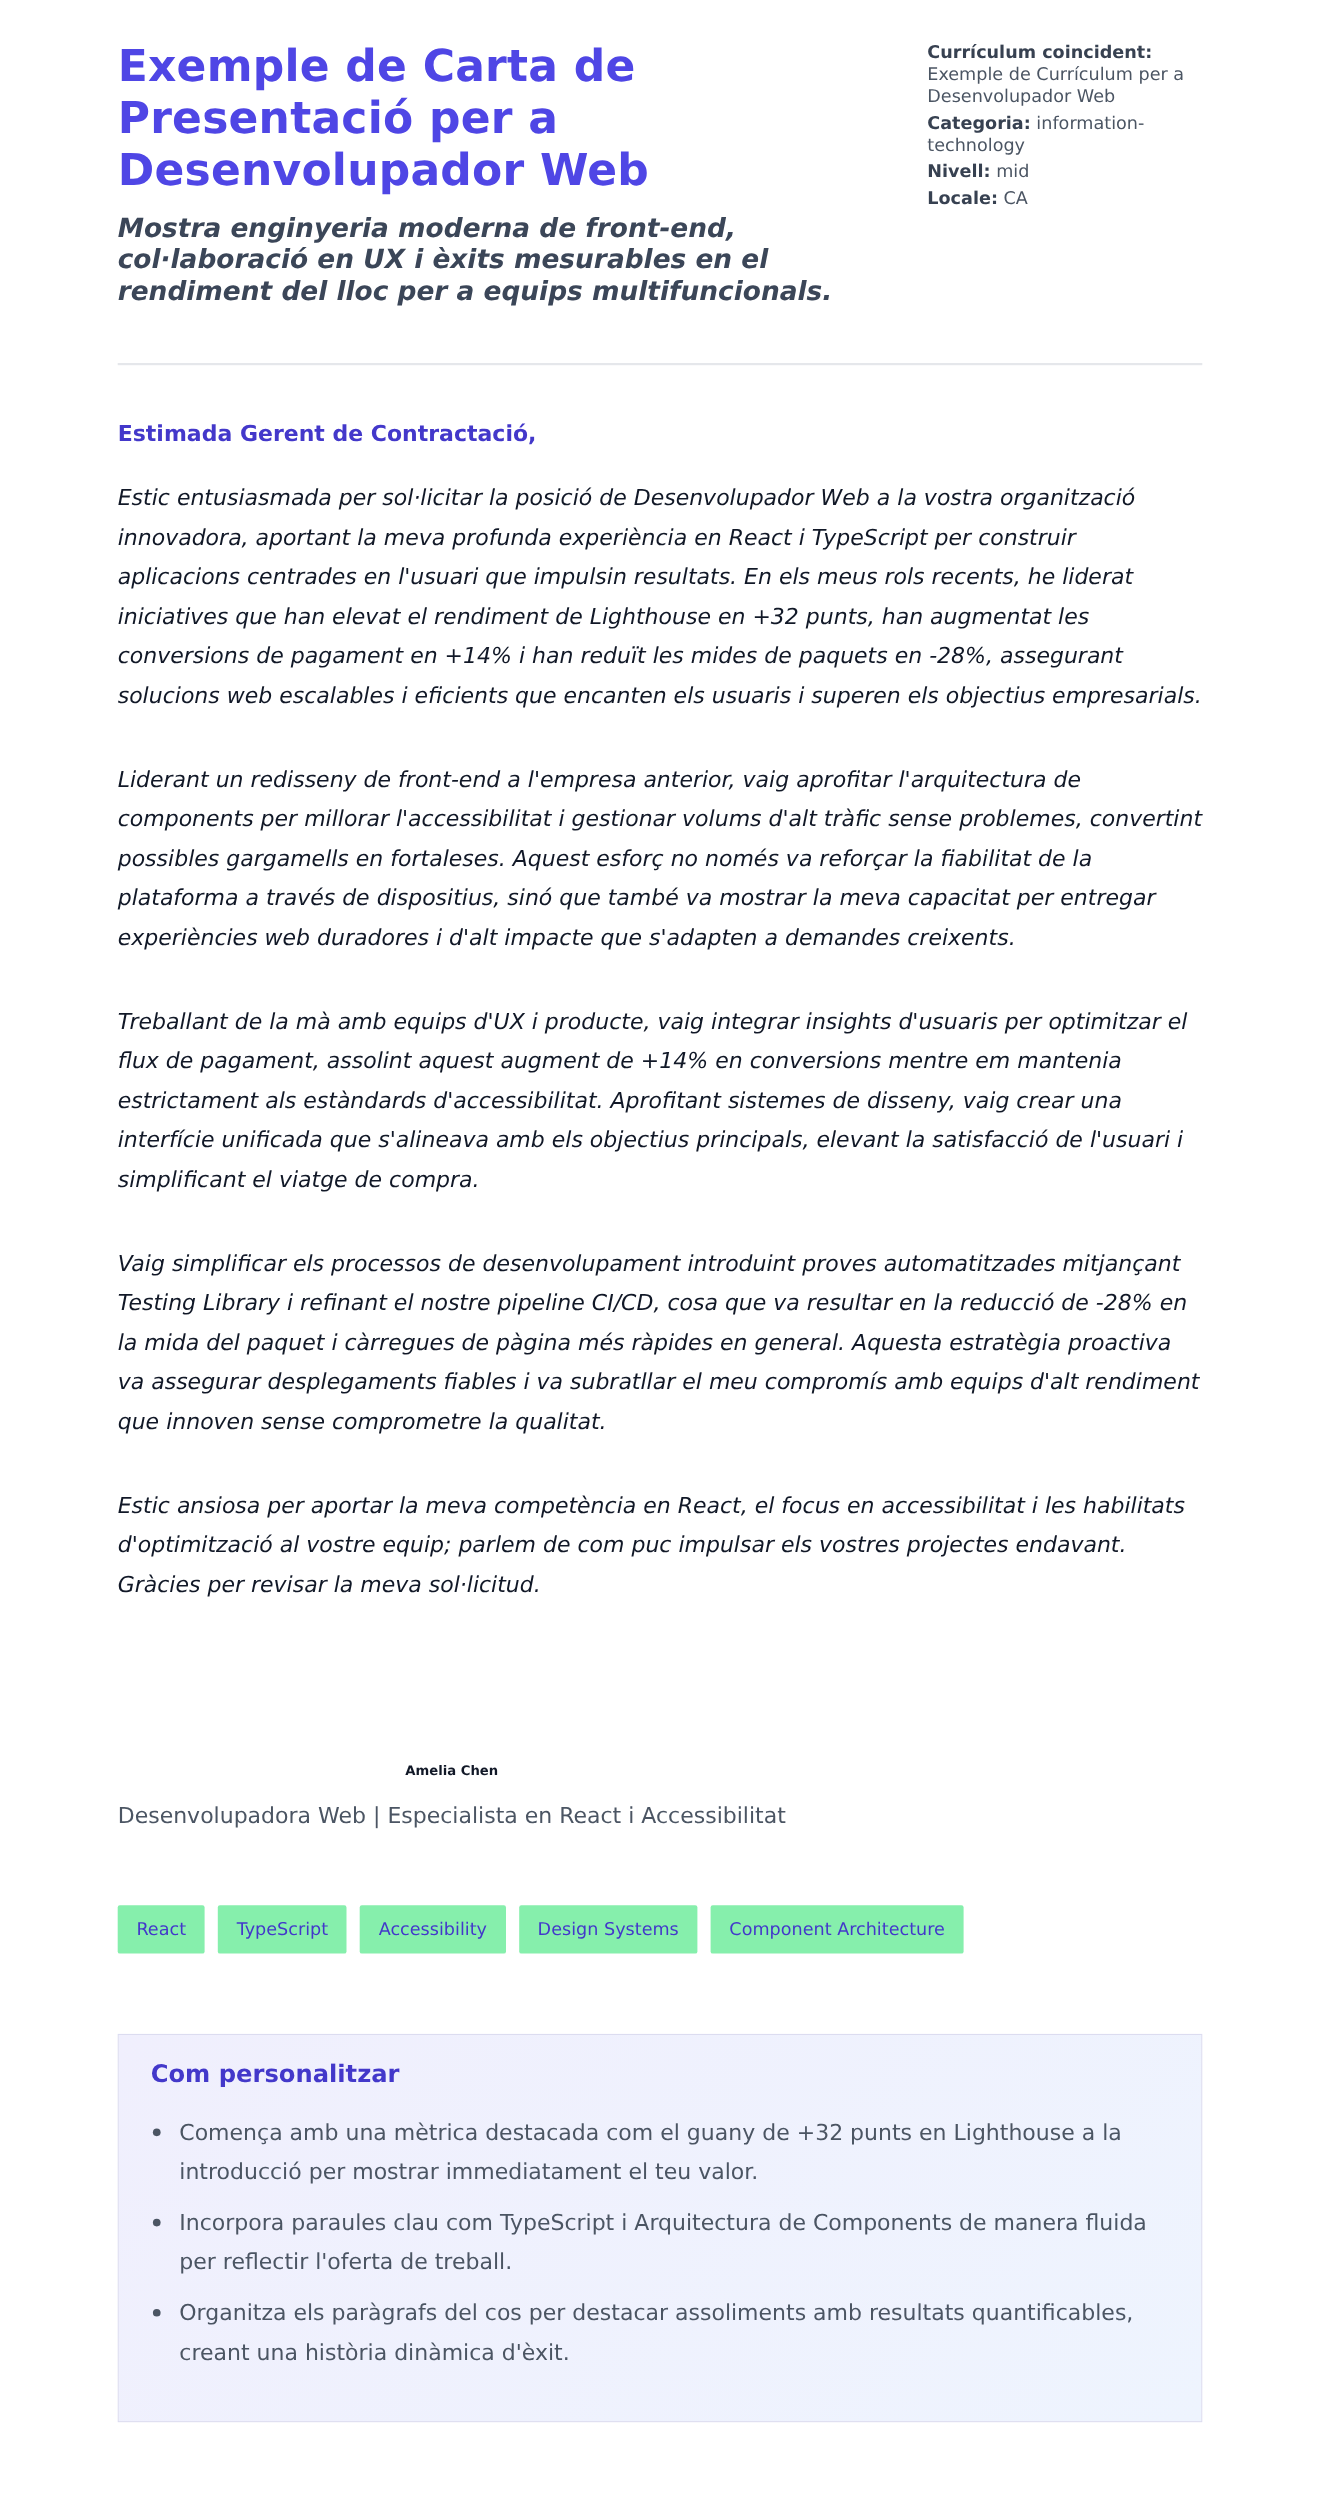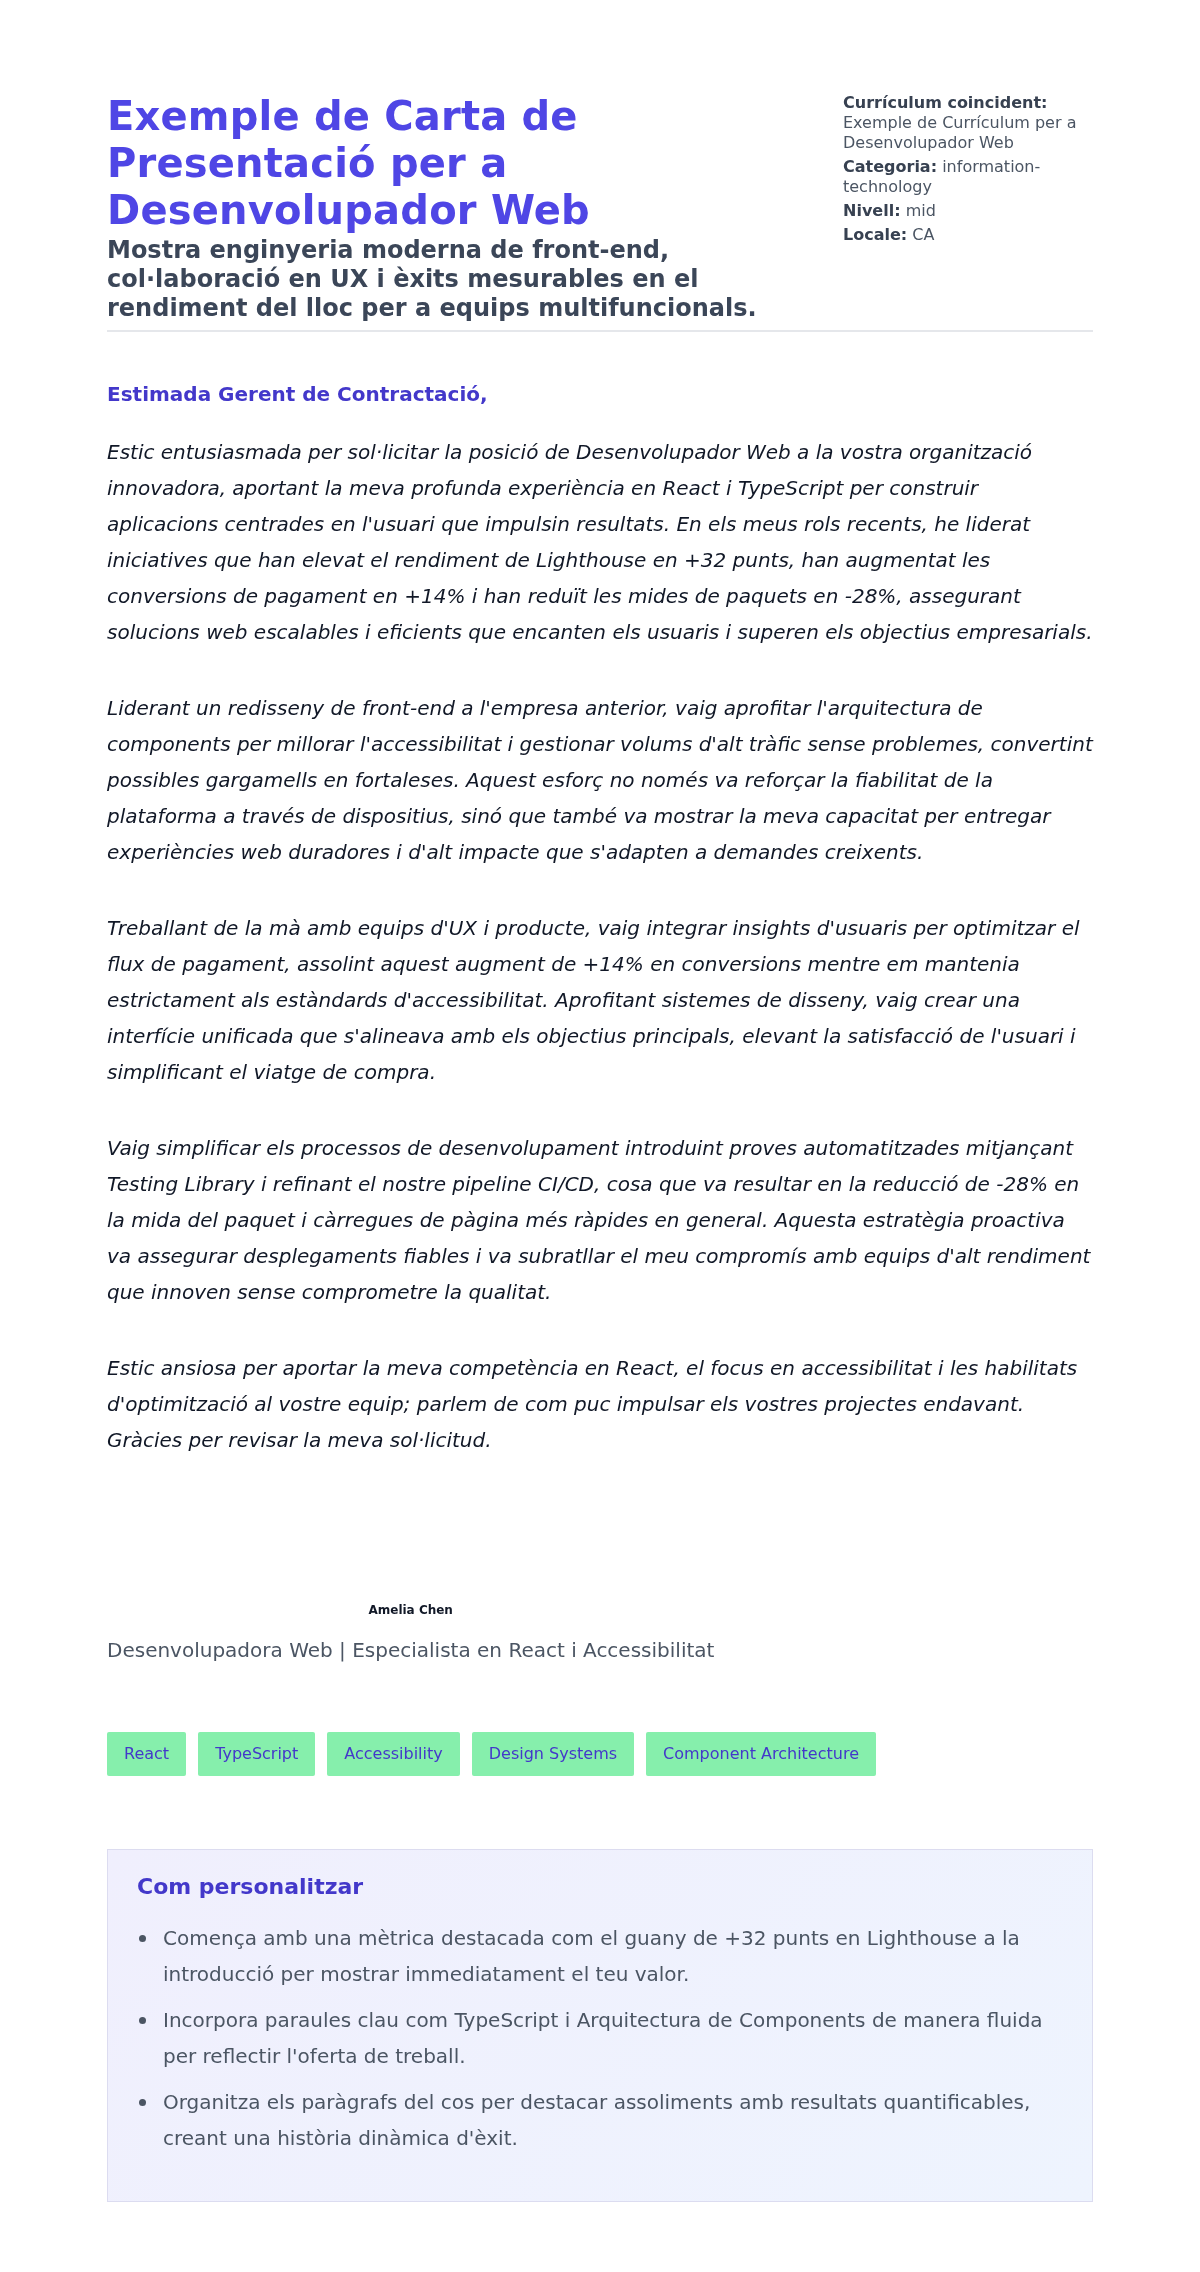--- a/index.html
+++ b/index.html
@@ -15,36 +15,37 @@
     .page {
       position: absolute;
       left: 107px;
       top: 0;
       width: 986px;
     }
     .header {
       display: flex;
       justify-content: space-between;
       align-items: flex-start;
-      padding-top: 93px;
+      padding-top: 38px;
     }
     .header-left { width: 720px; }
     .title {
       font-size: 40px;
       font-weight: bold;
       line-height: 47px;
       color: #4f46e5;
       letter-spacing: 0.2px;
     }
     .subtitle {
-      margin-top: 2px;
+      margin-top: 14px;
       font-size: 24px;
       font-weight: bold;
       line-height: 29px;
       color: #3b4658;
+      font-style: italic;
     }
     .meta {
       width: 250px;
       text-align: left;
       font-size: 16px;
       line-height: 20px;
       color: #4b5563;
       padding-top: 0;
     }
     .meta-row { margin-bottom: 4px; }

